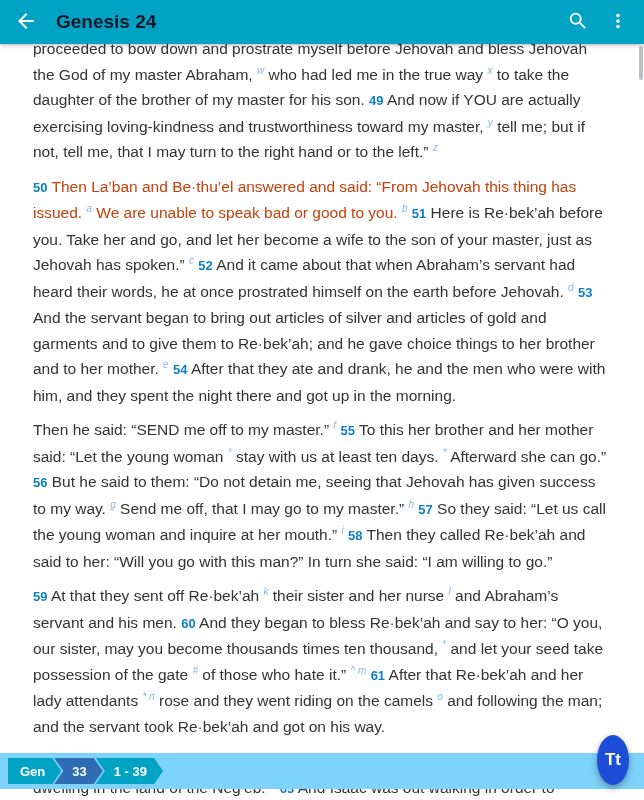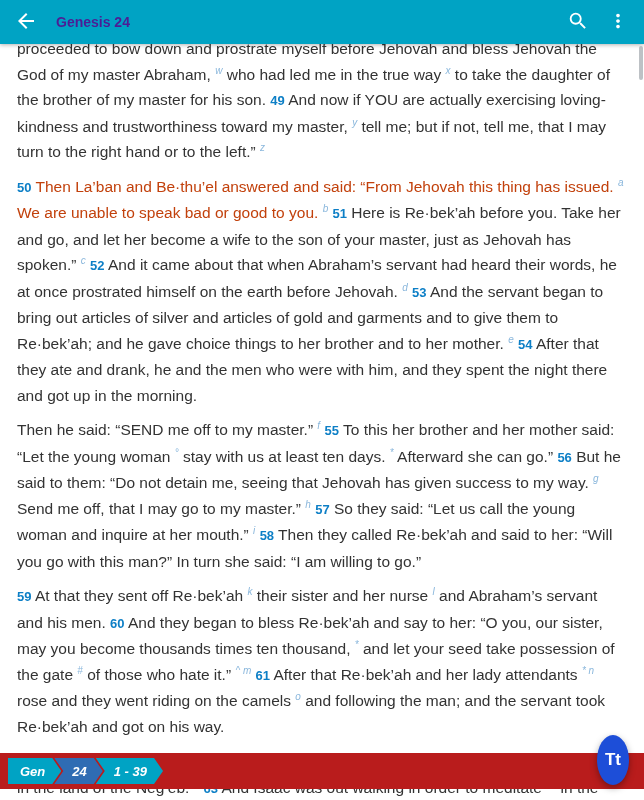--- a/index.html
+++ b/index.html
@@ -6,40 +6,40 @@
   html,body { width:644px; height:800px; overflow:hidden; }
   body { font-family:"Liberation Sans", sans-serif; background:#ffffff; }
   .app { position:relative; width:644px; height:800px; overflow:hidden; background:#fff; }
 
   
   .header { position:absolute; top:0; left:0; right:0; height:44px; background:#00a3c4;
             display:flex; align-items:center; padding:0 6px; z-index:10;
             box-shadow:0 1px 4px rgba(0,0,0,.3); }
   .icon-btn { width:40px; height:40px; display:flex; align-items:center; justify-content:center;
               border:none; background:transparent; cursor:pointer; flex:0 0 auto; }
-  .header-title { color:#4c1d95; font-size:14px; font-weight:bold; margin-left:10px; flex:1 1 auto;
+  .header-title { color:#0f172a; font-size:19px; font-weight:bold; margin-left:10px; flex:1 1 auto;
                   white-space:nowrap; overflow:hidden; }
 
   
   .content { position:absolute; top:44px; left:0; right:0; bottom:0; overflow:hidden;
-             padding:0 17px; font-size:15.5px; line-height:25.5px; color:#333; }
+             padding:0 33px; font-size:15.5px; line-height:25.5px; color:#333; }
   .para { margin:0 0 9px 0; text-align:left; }
   .para:first-child { margin-top:-8px; }
   .v  { color:#0d7fc6; font-weight:bold; font-size:13px; }
   .fn { color:#8ab7dc; font-style:italic; font-size:10px; vertical-align:super; line-height:0; cursor:pointer; }
   .hl { color:#c2410c; }
   .txt { color:inherit; }
 
   
   .scrollbar-thumb { position:absolute; top:46px; right:1px; width:4px; height:34px;
                      background:#9aa0a6; opacity:.65; border-radius:2px; z-index:15; }
 
   
-  .bottom-bar { position:absolute; left:0; right:0; bottom:11px; height:36px; background:#b91c1c;
-                display:flex; align-items:center; padding:0 8px; z-index:20;font-style:italic; }
+  .bottom-bar { position:absolute; left:0; right:0; bottom:11px; height:36px; background:#7dd3fc;
+                display:flex; align-items:center; padding:0 8px; z-index:20; }
   .crumb { height:26px; display:flex; align-items:center; justify-content:center;
            color:#fff; font-size:13px; font-weight:bold; cursor:pointer; white-space:nowrap; }
   .crumb.first   { background:#00a3c4; padding:0 16px 0 12px;
                    clip-path:polygon(0 0, calc(100% - 9px) 0, 100% 50%, calc(100% - 9px) 100%, 0 100%); }
   .crumb.notched { clip-path:polygon(0 0, calc(100% - 9px) 0, 100% 50%, calc(100% - 9px) 100%, 0 100%, 9px 50%);
                    padding:0 16px 0 18px; margin-left:-7px; }
   .crumb.chapter { background:#2f6cb3; }
   .crumb.range   { background:#00a3c4; }
 
   
@@ -83,19 +83,19 @@
       <p class="para"><span class="v">50</span><span class="hl"> Then La’ban and Be·thu’el answered and said: “From Jehovah this thing has issued. </span><span class="fn">a</span><span class="hl"> We are unable to speak bad or good to you. </span><span class="fn">b</span><span class="txt"> </span><span class="v">51</span><span class="txt"> Here is Re·bek’ah before you. Take her and go, and let her become a wife to the son of your master, just as Jehovah has spoken.” </span><span class="fn">c</span><span class="txt"> </span><span class="v">52</span><span class="txt"> And it came about that when Abraham’s servant had heard their words, he at once prostrated himself on the earth before Jehovah. </span><span class="fn">d</span><span class="txt"> </span><span class="v">53</span><span class="txt"> And the servant began to bring out articles of silver and articles of gold and garments and to give them to Re·bek’ah; and he gave choice things to her brother and to her mother. </span><span class="fn">e</span><span class="txt"> </span><span class="v">54</span><span class="txt"> After that they ate and drank, he and the men who were with him, and they spent the night there and got up in the morning.</span></p>
       <p class="para"><span class="txt">Then he said: “SEND me off to my master.” </span><span class="fn">f</span><span class="txt"> </span><span class="v">55</span><span class="txt"> To this her brother and her mother said: “Let the young woman </span><span class="fn">°</span><span class="txt"> stay with us at least ten days. </span><span class="fn">*</span><span class="txt"> Afterward she can go.” </span><span class="v">56</span><span class="txt"> But he said to them: “Do not detain me, seeing that Jehovah has given success to my way. </span><span class="fn">g</span><span class="txt"> Send me off, that I may go to my master.” </span><span class="fn">h</span><span class="txt"> </span><span class="v">57</span><span class="txt"> So they said: “Let us call the young woman and inquire at her mouth.” </span><span class="fn">i</span><span class="txt"> </span><span class="v">58</span><span class="txt"> Then they called Re·bek’ah and said to her: “Will you go with this man?” In turn she said: “I am willing to go.”</span></p>
       <p class="para"><span class="v">59</span><span class="txt"> At that they sent off Re·bek’ah </span><span class="fn">k</span><span class="txt"> their sister and her nurse </span><span class="fn">l</span><span class="txt"> and Abraham’s servant and his men. </span><span class="v">60</span><span class="txt"> And they began to bless Re·bek’ah and say to her: “O you, our sister, may you become thousands times ten thousand, </span><span class="fn">*</span><span class="txt"> and let your seed take possession of the gate </span><span class="fn">#</span><span class="txt"> of those who hate it.” </span><span class="fn">^ m</span><span class="txt"> </span><span class="v">61</span><span class="txt"> After that Re·bek’ah and her lady attendants </span><span class="fn">* n</span><span class="txt"> rose and they went riding on the camels </span><span class="fn">o</span><span class="txt"> and following the man; and the servant took Re·bek’ah and got on his way.</span></p>
       <p class="para"><span class="v">62</span><span class="txt"> Now Isaac had come from the way that goes to Be’er-la’hai-roi, </span><span class="fn">p</span><span class="txt"> for he was dwelling in the land of the Neg’eb. </span><span class="fn">q</span><span class="txt"> </span><span class="v">63</span><span class="txt"> And Isaac was out walking in order to meditate </span><span class="fn">* r</span><span class="txt"> in the field at about the falling of evening. When he raised his eyes and looked, why, there camels were coming! </span></p>
     </main>
 
   <div class="scrollbar-thumb"></div>
 
   <nav class="bottom-bar">
     <div class="crumb first">Gen</div>
-    <div class="crumb notched chapter">24</div>
+    <div class="crumb notched chapter">33</div>
     <div class="crumb notched range">1 - 39</div>
   </nav>
 
   <button class="fab">Tt</button>
 
 </div>
 
 </body></html>

